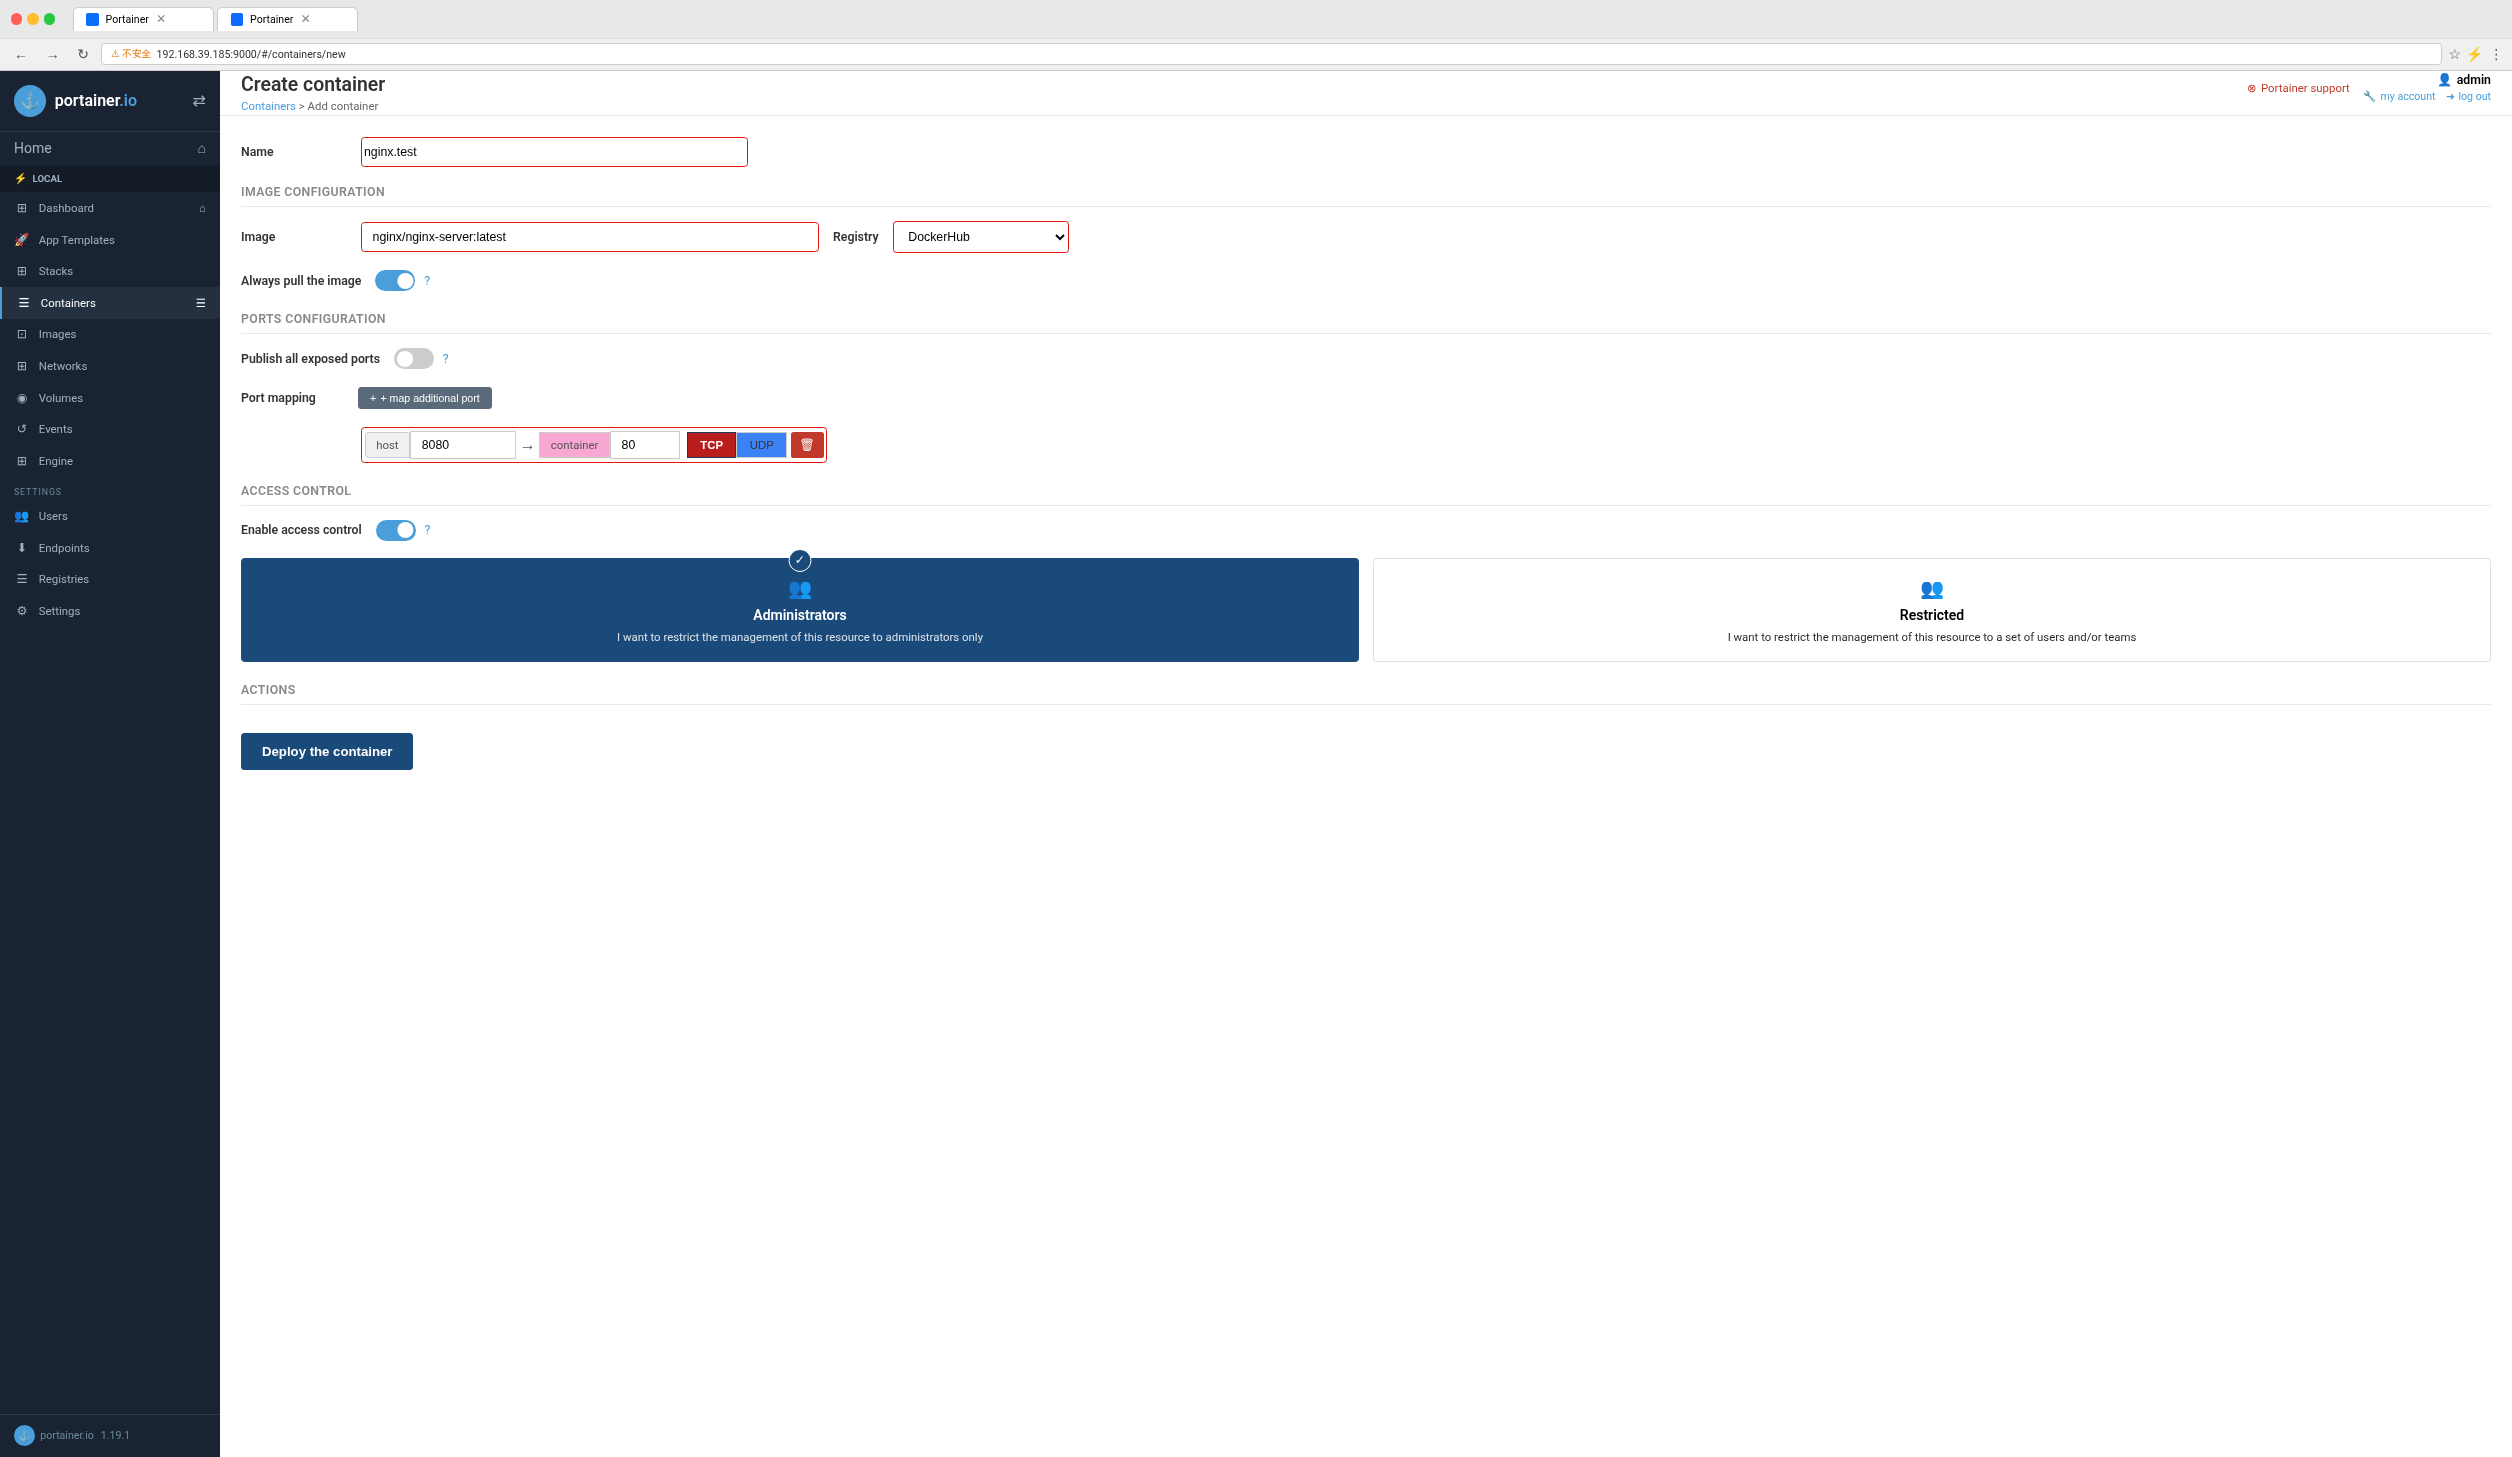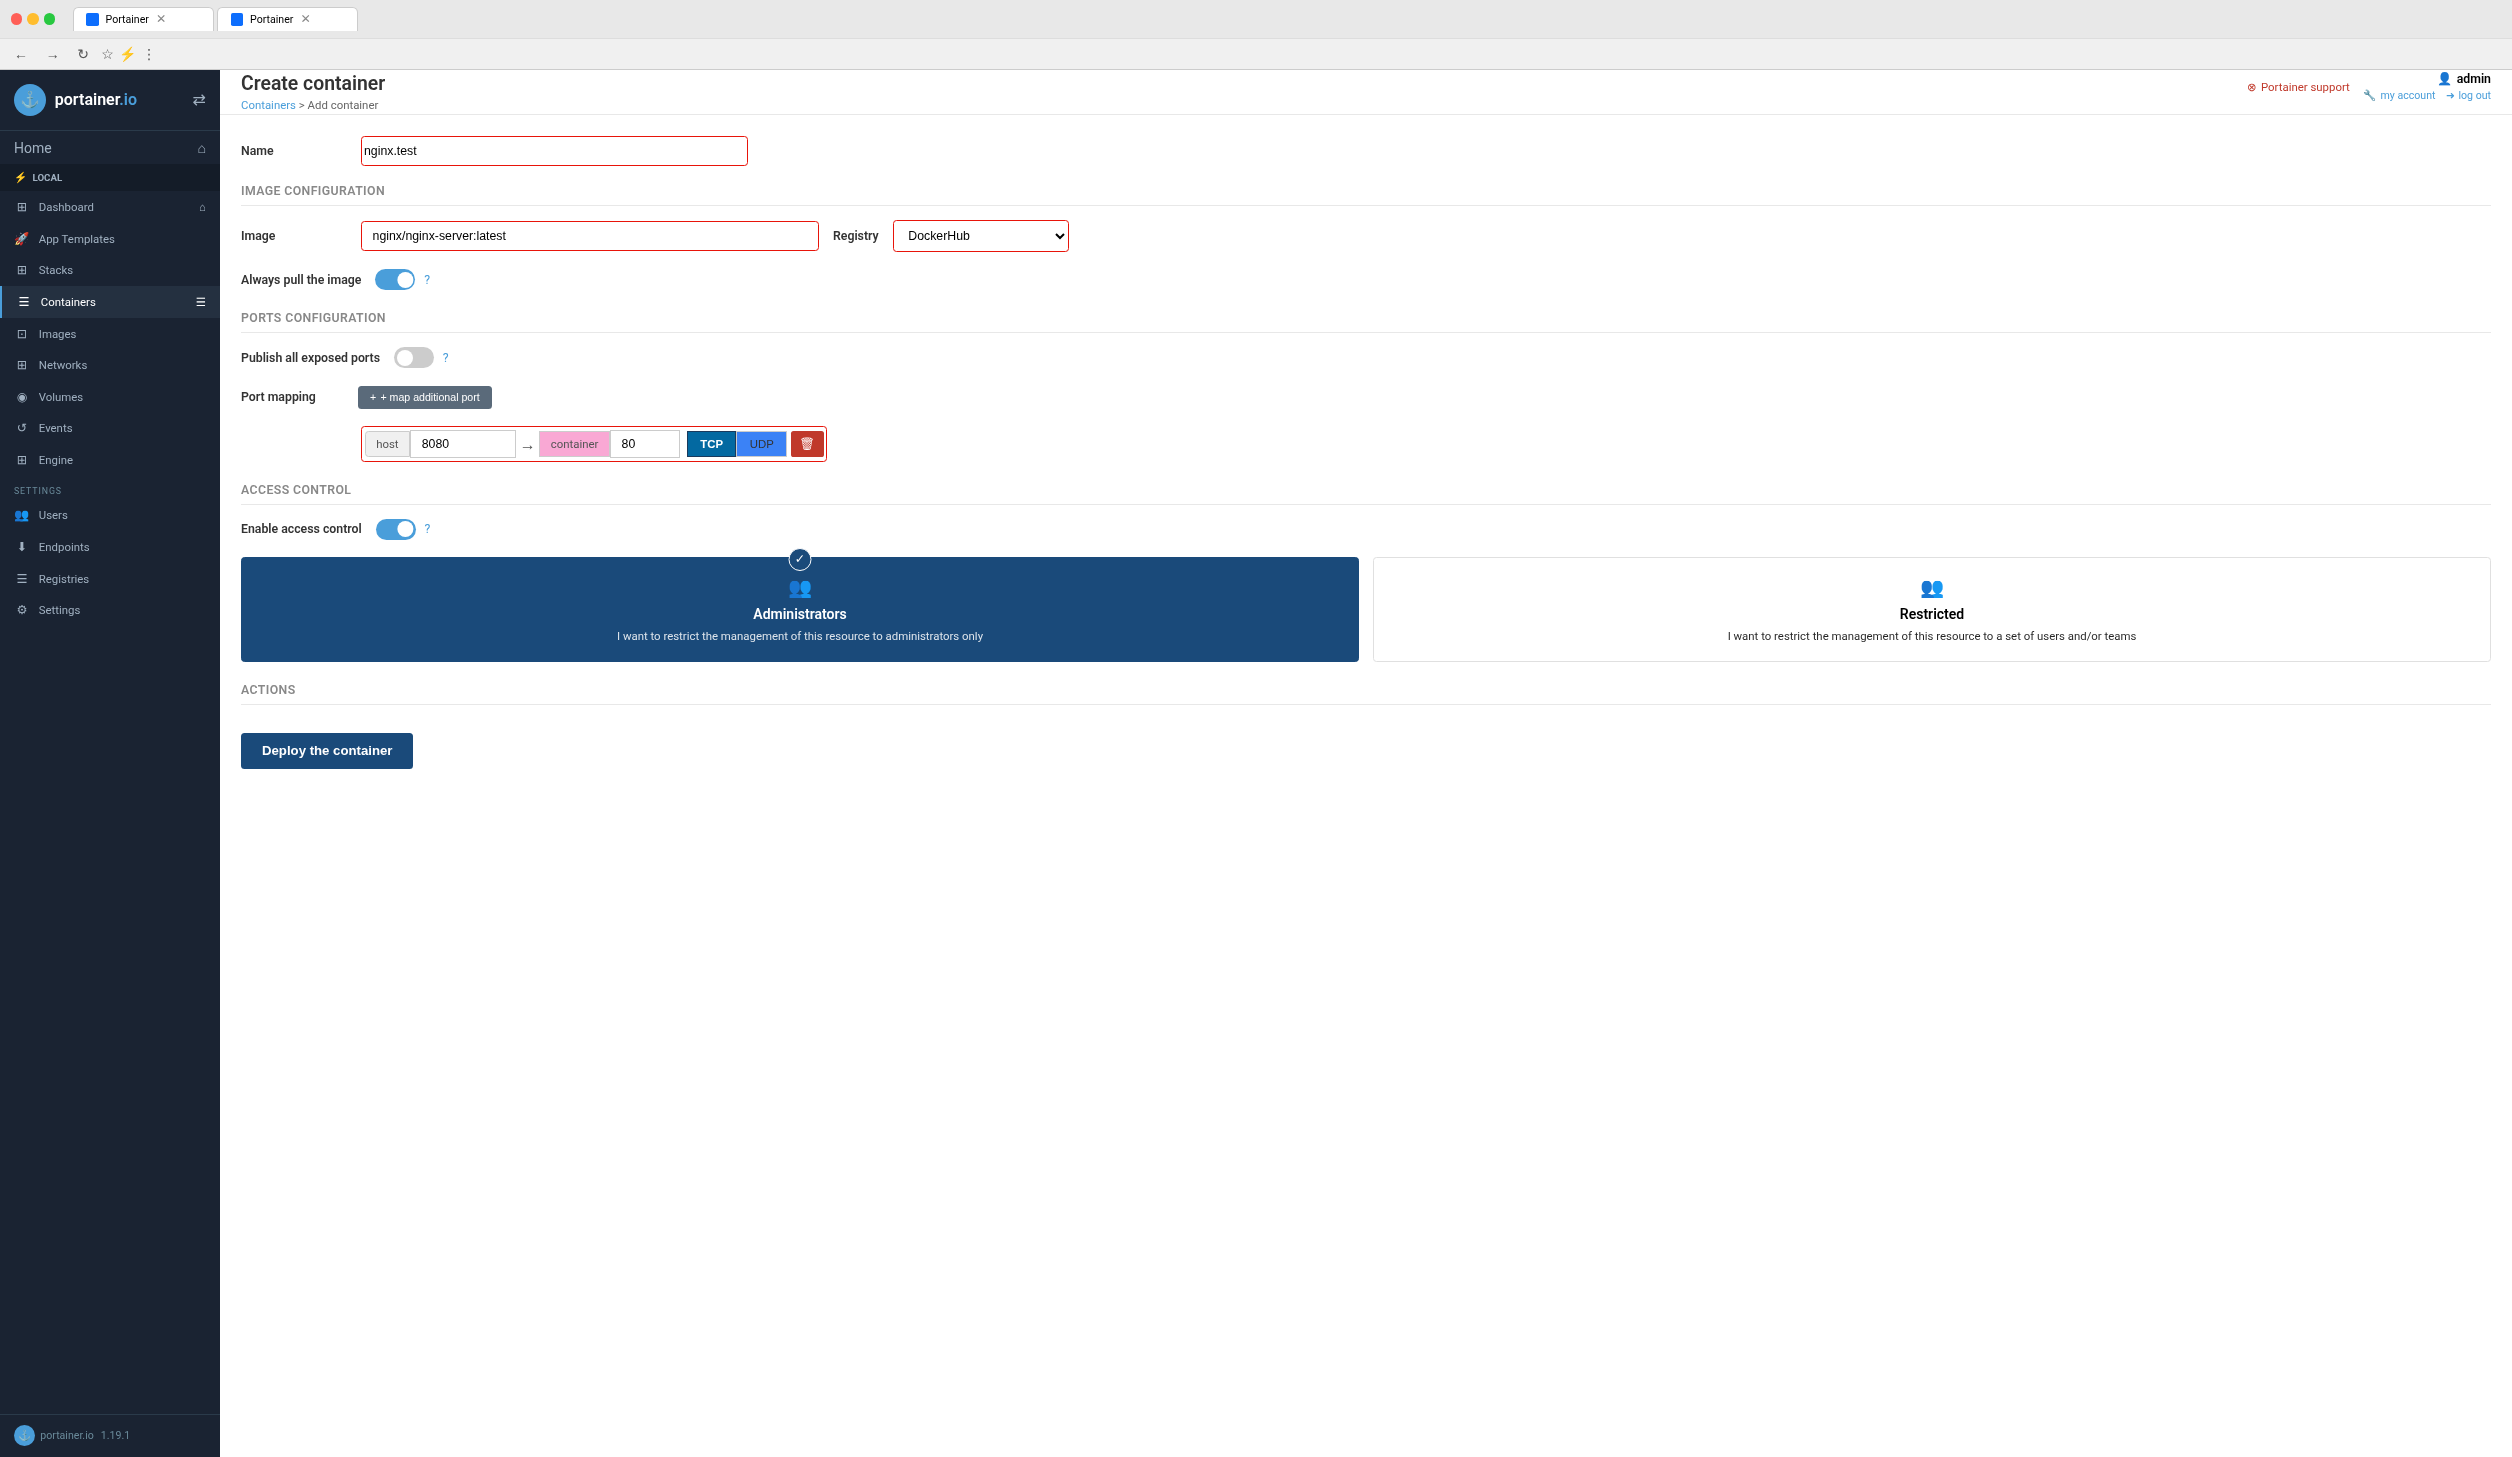--- a/index.html
+++ b/index.html
@@ -83,21 +83,21 @@
     .toggle-slider:before { position: absolute; content: ""; height: 16px; width: 16px; left: 2.6px; bottom: 2.6px; background: white; border-radius: 50%; transition: 0.3s; }
     .toggle input:checked + .toggle-slider { background: #4a9eda; }
     .toggle input:checked + .toggle-slider:before { transform: translateX(19.4px); }
     .help-icon { color: #4a9eda; cursor: pointer; font-size: 12.3px; }
     .port-host-label { font-size: 11.4px; color: #555; background: #f0f0f0; border: 0.9px solid #ccc; padding: 5.3px 10.6px; border-radius: 3.5px 0 0 3.5px; }
     .port-input { border: 1.8px solid #e8140a; border-radius: 0; padding: 6.2px 10.6px; font-size: 12.3px; outline: none; width: 106px; }
     .port-arrow { font-size: 16px; color: #555; padding: 0 3.5px; }
     .port-container-label { font-size: 11.4px; color: #555; background: #f9a8d4; border: 0.9px solid #ccc; padding: 5.3px 10.6px; }
     .port-container-input { border: 1.8px solid #e8140a; border-radius: 0; padding: 6.2px 10.6px; font-size: 12.3px; outline: none; width: 70px; }
     .port-protocol-group { display: flex; }
-    .port-tcp-btn { background: #0369a1; color: white; border: 0.9px solid #1a3a5c; padding: 6.2px 12.3px; font-size: 11.4px; cursor: pointer; font-weight: 600; }
+    .port-tcp-btn { background: #b91c1c; color: white; border: 0.9px solid #1a3a5c; padding: 6.2px 12.3px; font-size: 11.4px; cursor: pointer; font-weight: 600; }
     .port-udp-btn { background: #3b82f6; color: #333; border: 0.9px solid #ccc; padding: 6.2px 12.3px; font-size: 11.4px; cursor: pointer; }
     .port-delete-btn { background: #c0392b; color: white; border: none; padding: 6.2px 8.8px; font-size: 12.3px; cursor: pointer; border-radius: 2.6px; margin-left: 3.5px; }
     .map-btn { background: #5a6a7a; color: white; border: none; border-radius: 3.5px; padding: 5.3px 12.3px; font-size: 10.6px; cursor: pointer; display: flex; align-items: center; gap: 4.4px; }
 
     
     .access-cards { display: flex; gap: 14px; margin-top: 10.6px; }
     .access-card { flex: 1; border: 0.9px solid #e0e0e0; border-radius: 3.5px; padding: 17.6px; text-align: center; cursor: pointer; position: relative; }
     .access-card.active { background: #1a4a7a; color: white; border-color: #1a4a7a; }
     .access-card-icon { font-size: 19.4px; margin-bottom: 7px; }
     .access-card-title { font-size: 14px; font-weight: 600; margin-bottom: 7px; }
@@ -129,20 +129,24 @@
         <span class="favicon"></span>
         <span>Portainer</span>
         <span class="tab-close">✕</span>
       </div>
     </div>
   </div>
   <div class="browser-toolbar">
     <button class="browser-nav-btn">←</button>
     <button class="browser-nav-btn">→</button>
     <button class="browser-nav-btn">↻</button>
+    <div class="browser-address">
+      <span class="security-warning">⚠ 不安全</span>
+      <span class="url-text">192.168.39.185:9000/#/containers/new</span>
+    </div>
     <div class="browser-actions">
       <span>☆</span>
       <span>⚡</span>
       <span>⋮</span>
     </div>
   </div>
 </div>
 
 <div class="app-layout">
 

